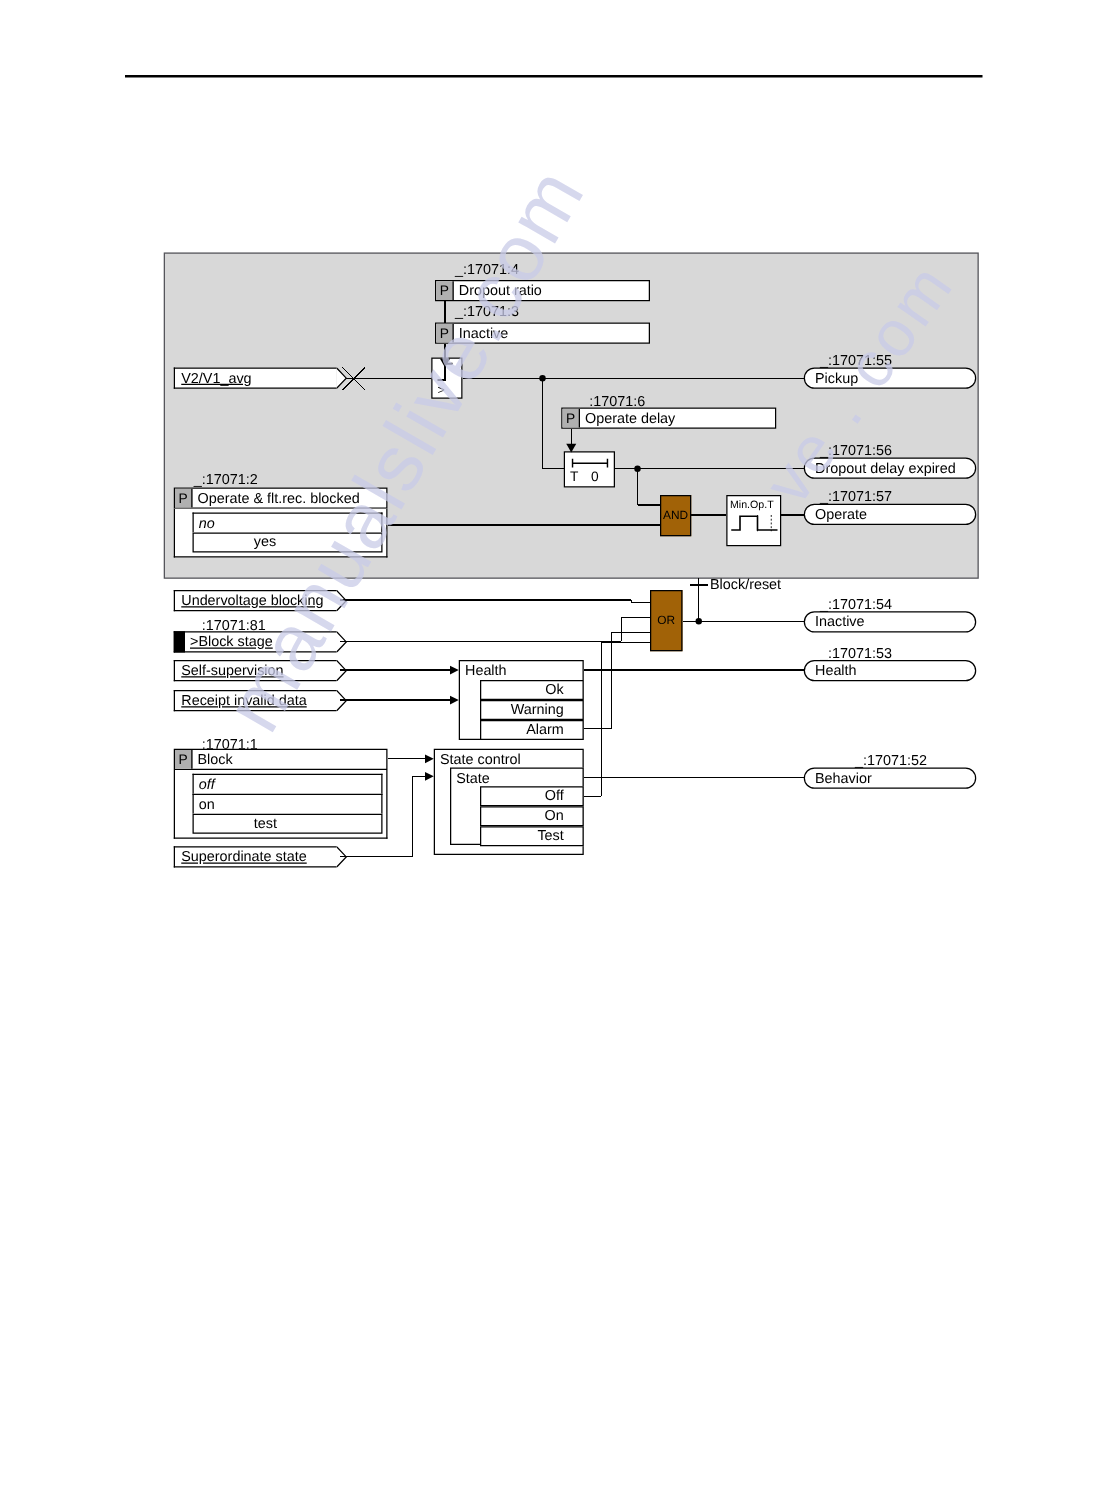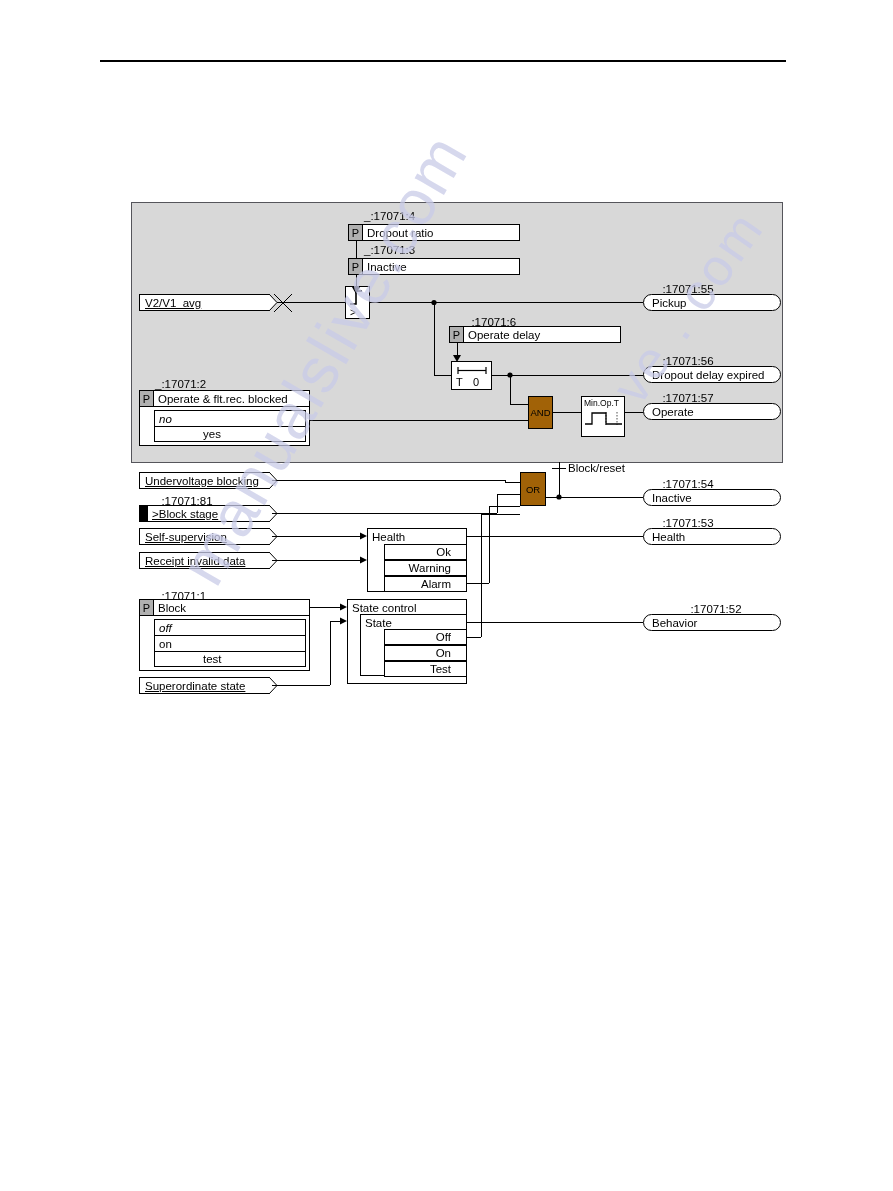--- a/index.html
+++ b/index.html
@@ -480,21 +480,21 @@
 
     <div class="fnbox" style="left:581px; top:396px; width:44px; height:41px;">
       <span class="cap" style="left:2px; top:1px;">Min.Op.T</span>
       <svg style="position:absolute; left:2px; top:13px; width:40px; height:17px;" viewBox="0 0 40 17">
         <path d="M1,14 L8,14 L8,3 L22,3 L22,14 L38,14" stroke="#000" stroke-width="1.3" fill="none"></path>
         <line x1="22" y1="2" x2="22" y2="15" stroke="#000" stroke-width="0.7" stroke-dasharray="1.5,1.5"></line>
         <line x1="33" y1="2" x2="33" y2="15" stroke="#000" stroke-width="0.7" stroke-dasharray="1.5,1.5"></line>
       </svg>
     </div>
 
-    <div class="gate" style="left:520px; top:472px; width:26px; height:34px;">
+    <div class="gate" style="left:520px; top:472px; width:26px; height:49px;">
       <span>OR</span>
     </div>
 
     <div class="lbl" style="left:568px; top:463px;">Block/reset</div>
 
     <div class="blockbox" style="left:367px; top:528px; width:100px; height:64px;">
       <span class="title">Health</span>
     </div>
     <div class="enumrow" style="left:384px; top:544px; width:83px;">Ok</div>
     <div class="enumrow" style="left:384px; top:560px; width:83px;">Warning</div>

